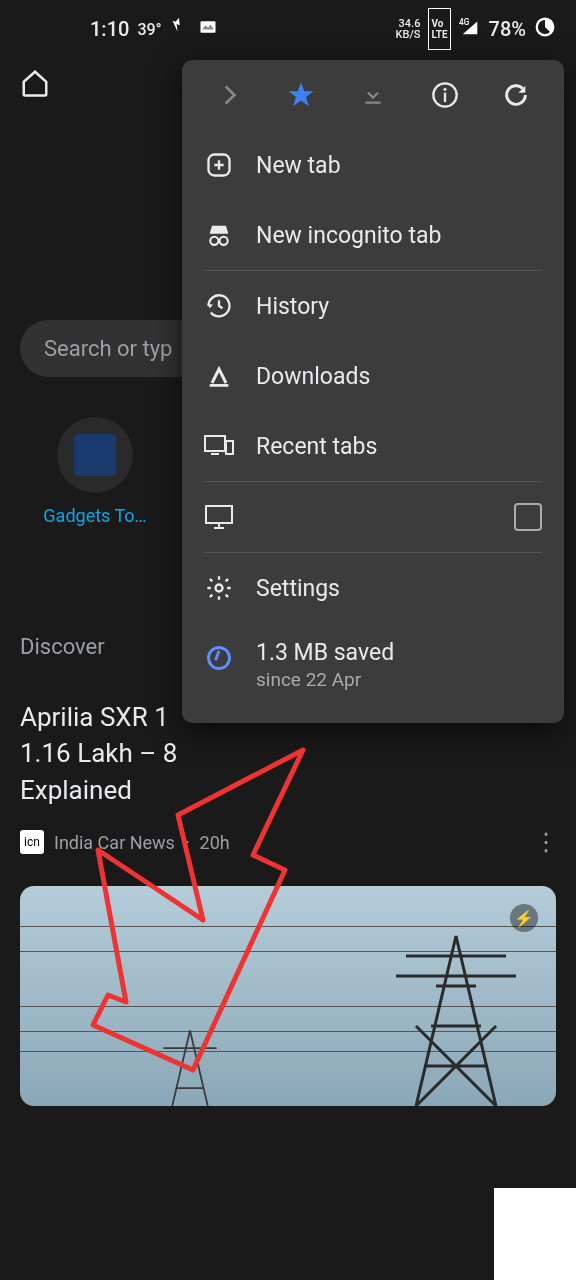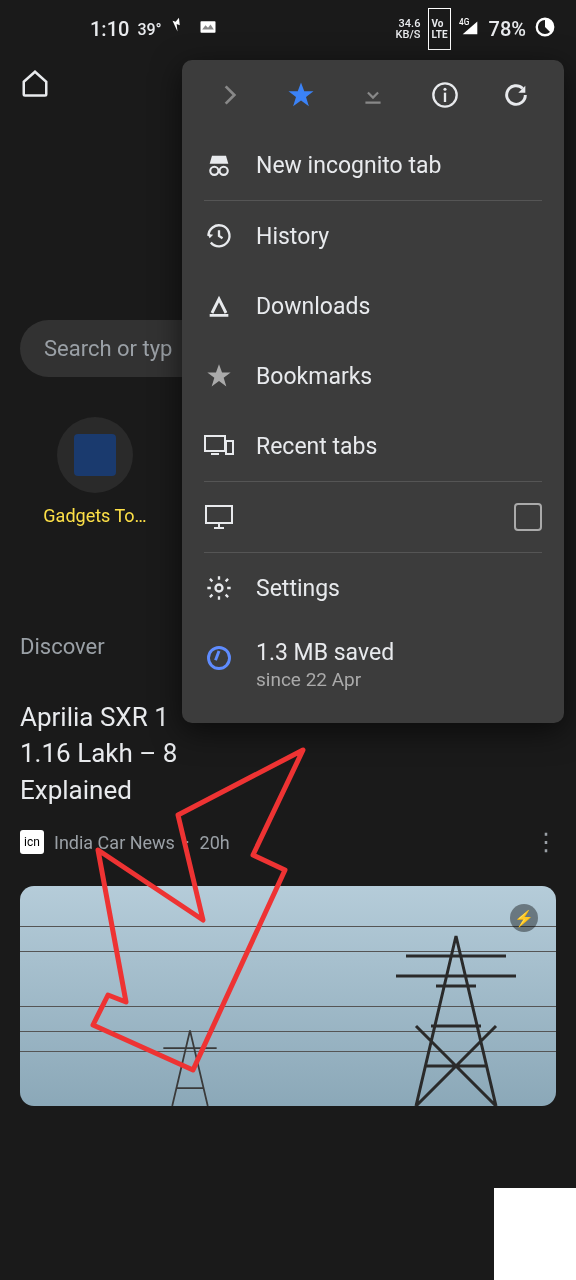--- a/index.html
+++ b/index.html
@@ -78,21 +78,21 @@
   height: 42px;
   background: #1a3a6e;
   border-radius: 4px;
 }
 .shortcut-icon-inner2 {
   width: 42px;
   height: 42px;
   background: #2196f3;
   border-radius: 4px;
 }
-.shortcut-label { font-size: 18px; color: #fde047; text-align: center; }
+.shortcut-label { font-size: 18px; color: #0ea5e9; text-align: center; }
 .discover {
   font-size: 22px;
   color: #9aa0a6;
   margin-top: 60px;
 }
 .article {
   margin-top: 40px;
 }
 .article-title {
   font-size: 26px;
@@ -353,20 +353,29 @@
           <path fill="none" stroke="#e8eaed" stroke-width="2.5" d="M20 12a8 8 0 1 1-2.3-5.6"></path>
           <path fill="#e8eaed" d="M20 4v6h-6z"></path>
         </svg>
     </span>
   </div>
 
   <div class="menu-list">
     <div class="menu-item">
       <span class="menu-item-icon">
         <svg width="28" height="28" viewBox="0 0 24 24">
+            <rect x="3" y="3" width="18" height="18" rx="5" fill="none" stroke="#e8eaed" stroke-width="2"></rect>
+            <path stroke="#e8eaed" stroke-width="2" d="M12 8v8M8 12h8"></path>
+          </svg>
+      </span>
+      <span>New tab</span>
+    </div>
+    <div class="menu-item">
+      <span class="menu-item-icon">
+        <svg width="28" height="28" viewBox="0 0 24 24">
             <path fill="#e8eaed" d="M6 4h12l2 7H4z"></path>
             <circle cx="8" cy="17" r="3.5" fill="none" stroke="#e8eaed" stroke-width="1.8"></circle>
             <circle cx="16" cy="17" r="3.5" fill="none" stroke="#e8eaed" stroke-width="1.8"></circle>
             <path stroke="#e8eaed" stroke-width="1.8" d="M11.5 17h1"></path>
           </svg>
       </span>
       <span>New incognito tab</span>
     </div>
     <div class="menu-divider"></div>
     <div class="menu-item">
@@ -381,28 +390,20 @@
     <div class="menu-item">
       <span class="menu-item-icon">
         <svg width="28" height="28" viewBox="0 0 24 24">
             <path fill="none" stroke="#e8eaed" stroke-width="2.5" d="M6 18l6-12 6 12M4 20h16"></path>
           </svg>
       </span>
       <span>Downloads</span>
     </div>
     <div class="menu-item">
       <span class="menu-item-icon">
-        <svg width="28" height="28" viewBox="0 0 24 24">
-            <path fill="#aaa" d="M12 2l2.6 7h7.4l-6 4.5 2.3 7.5-6.3-4.7-6.3 4.7 2.3-7.5-6-4.5h7.4z"></path>
-          </svg>
-      </span>
-      <span>Bookmarks</span>
-    </div>
-    <div class="menu-item">
-      <span class="menu-item-icon">
         <svg width="30" height="26" viewBox="0 0 30 26">
             <rect x="1" y="3" width="20" height="15" fill="none" stroke="#e8eaed" stroke-width="2"></rect>
             <rect x="22" y="8" width="7" height="13" fill="none" stroke="#e8eaed" stroke-width="2"></rect>
             <path stroke="#e8eaed" stroke-width="2" d="M7 21h8"></path>
           </svg>
       </span>
       <span>Recent tabs</span>
     </div>
     <div class="menu-divider"></div>
     <div class="menu-item">

